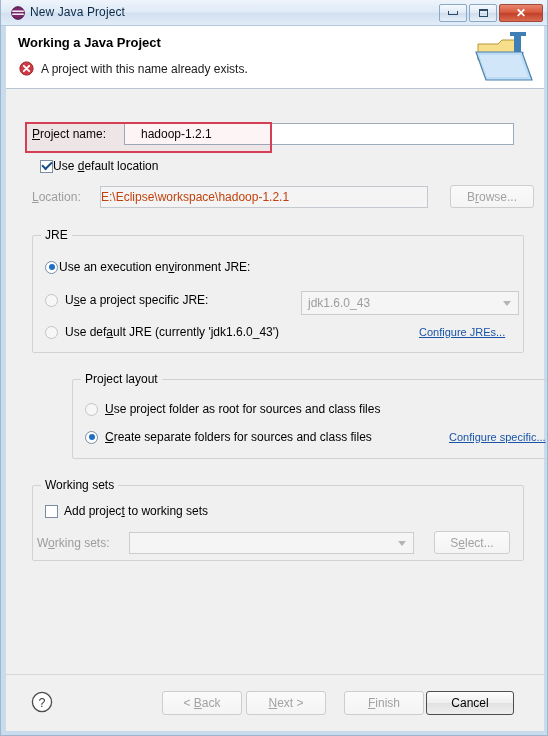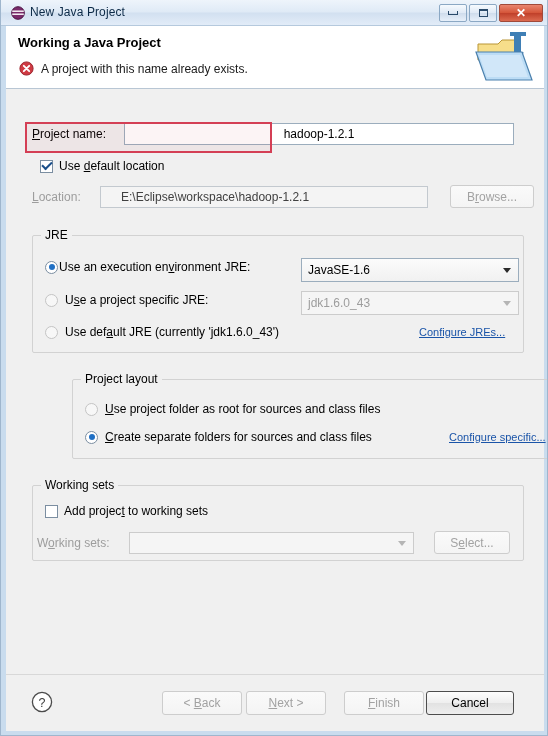--- a/index.html
+++ b/index.html
@@ -90,24 +90,23 @@
   .u { text-decoration: underline; }
 
   
   .pname-row { position: absolute; left: 26px; top: 34px; display: flex; align-items: center; }
   .pname-label { font-size: 12px; color: #000; width: 92px; }
   .pname-input {
     width: 390px; height: 22px;
     border: 1px solid #9badbd;
     background: #fff;
     font-size: 12px; color: #000;
-    padding: 0 8px;
+    padding: 0 16px;
     font-family: "Liberation Sans", sans-serif;
     outline: none;
-    text-align: center;
   }
   .redbox {
     position: absolute; left: 24px; top: 122px;
     width: 247px; height: 31px;
     border: 2px solid #d43f55;
     background: rgba(212,63,85,.06);
     pointer-events: none;
   }
 
   
@@ -124,22 +123,22 @@
     border-left: 2px solid #1b4f8a; border-bottom: 2px solid #1b4f8a;
     transform: rotate(-45deg) translate(1px,-1px);
   }
 
   .row { position: absolute; display: flex; align-items: center; }
 
   .textbox {
     height: 22px;
     border: 1px solid #c3c9cf;
     background: #f4f4f4;
-    font-size: 12px; color: #404040;
-    padding: 0 20px;
+    font-size: 12px; color: #c2410c;
+    padding: 0 0;
     display: flex; align-items: center;
   }
 
   .btn {
     height: 23px;
     border: 1px solid #b4b4b4;
     border-radius: 3px;
     background: linear-gradient(to bottom, #fbfbfb 0%, #f2f2f2 48%, #e8e8e8 52%, #f3f3f3 100%);
     font-size: 12px; color: #222;
     display: flex; align-items: center; justify-content: center;
@@ -261,43 +260,39 @@
     </span>
   </div>
 
   <div class="body">
 
     <div class="pname-row">
       <label class="pname-label"><span class="u">P</span>roject name:</label>
       <input class="pname-input" type="text" value="hadoop-1.2.1" style="">
     </div>
 
-    <div class="row" style="left:34px; top:70px; gap:6px;">
+    <div class="row" style="left:34px; top:70px; ">
       <span class="cb checked"></span>
       <span class="lbl">Use <span class="u">d</span>efault location</span>
     </div>
 
     <div class="row" style="left:26px; top:96px; gap:8px;">
       <span class="lbl dim" style="width:60px;"><span class="u">L</span>ocation:</span>
       <span class="textbox" style="width:328px;">E:\Eclipse\workspace\hadoop-1.2.1</span>
       <span class="btn disabled" style="width:84px; margin-left:14px;">
         <span>B<span class="u">r</span>owse...</span>
       </span>
     </div>
 
     <div class="group" style="left:26px; top:146px; width:492px; height:118px;">
       <span class="group-title">JRE</span>
 
       <div class="row" style="left:12px; top:24px; gap:1px;">
         <span class="rb sel"></span>
         <span class="lbl">Use an execution en<span class="u">v</span>ironment JRE:</span>
-      </div>
-      <div class="combo" style="position:absolute; left:268px; top:22px; width:218px;">
-        <span>JavaSE-1.6</span>
-        <span class="arrow"></span>
       </div>
 
       <div class="row" style="left:12px; top:57px; gap:7px;">
         <span class="rb dim"></span>
         <span class="lbl">U<span class="u">s</span>e a project specific JRE:</span>
       </div>
       <div class="combo dim" style="position:absolute; left:268px; top:55px; width:218px;">
         <span>jdk1.6.0_43</span>
         <span class="arrow"></span>
       </div>

